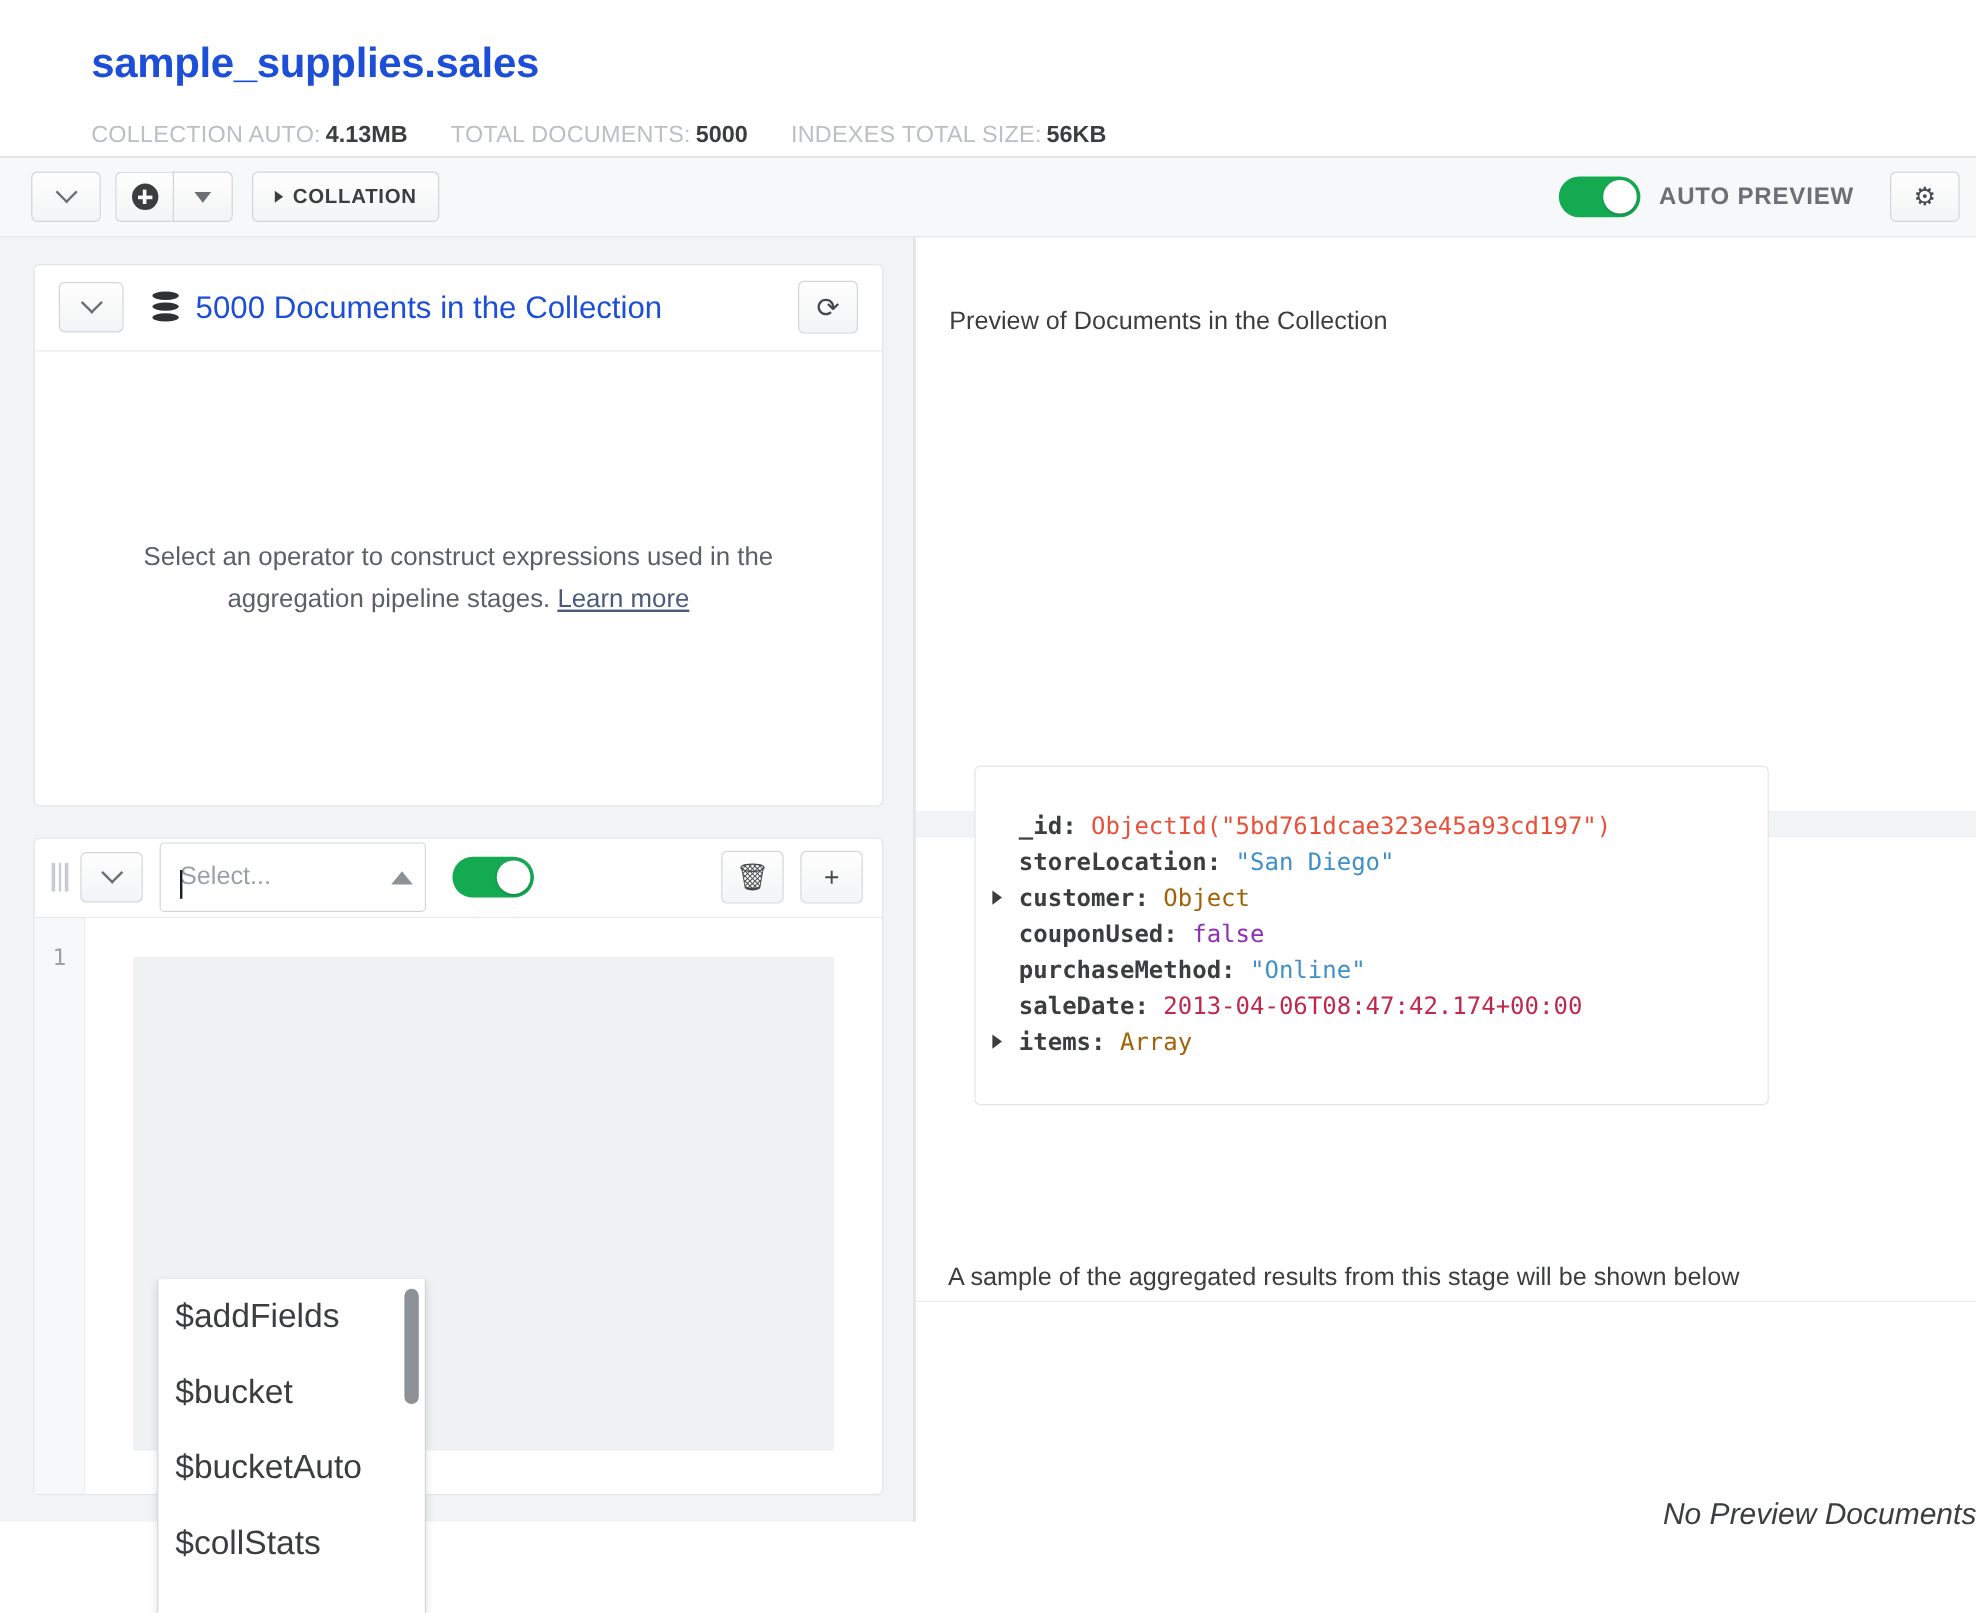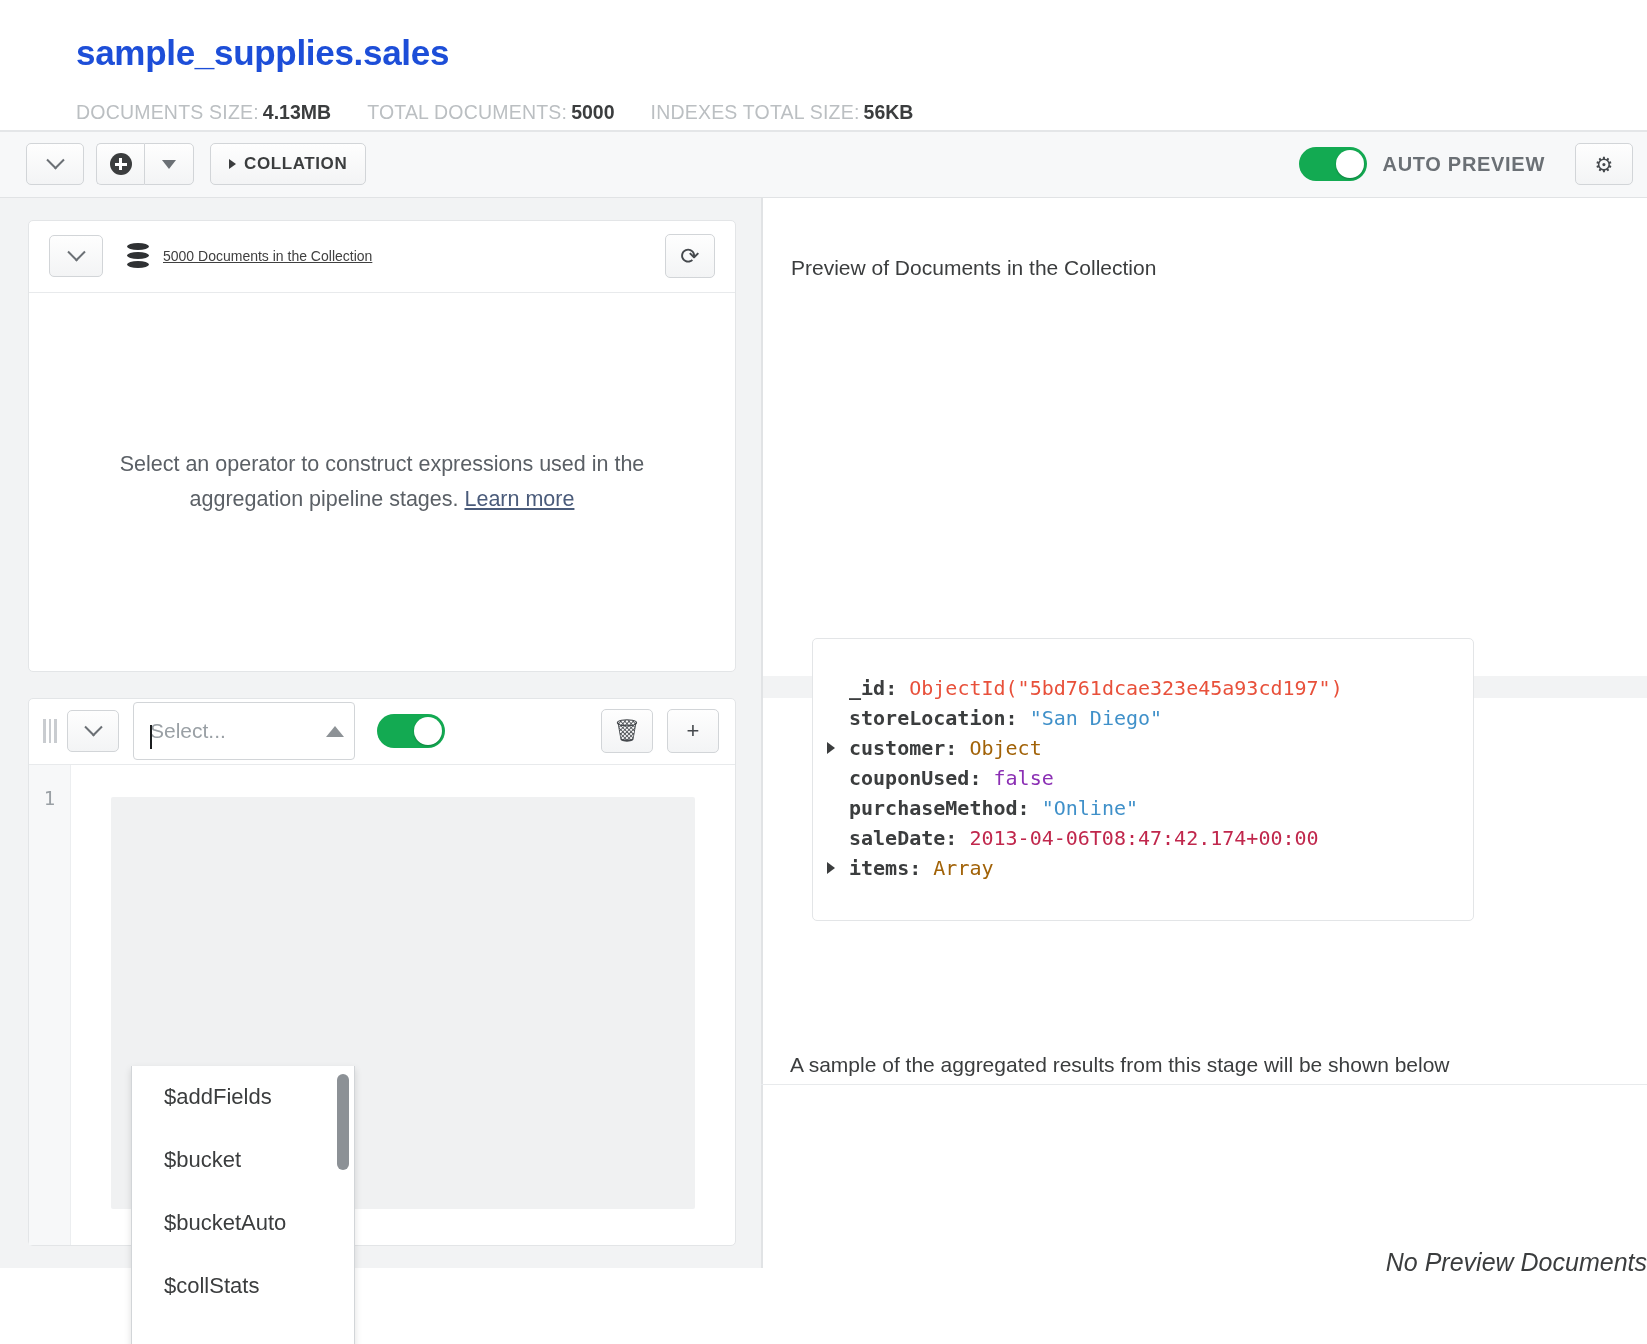--- a/index.html
+++ b/index.html
@@ -104,21 +104,21 @@
   .db-icon{
     width:22px;height:26px;margin-left:24px;margin-right:14px;position:relative;flex:none;
   }
   .db-icon i{
     position:absolute;left:0;width:22px;height:7px;border-radius:50%;
     background:#2f3133;display:block;
   }
   .db-icon i:nth-child(1){top:0;}
   .db-icon i:nth-child(2){top:9px;}
   .db-icon i:nth-child(3){top:18px;}
-  .stage0-title{ font-size:14px; color:#404040;text-decoration:underline; }
+  .stage0-title{ font-size:26px; color:#1d4ed8; }
   .refresh-btn{ margin-left:auto; width:50px; height:44px; font-size:23px; }
 
   .stage0-body{
     height:378px; display:flex; align-items:center; justify-content:center;
     padding:0 38px; text-align:center;
   }
   .stage0-body p{
     margin:0; font-size:21.5px; color:#5b6066; line-height:1.62; max-width:590px;
   }
   .link{ color:#4a5b7a; text-decoration:underline; cursor:pointer; }
@@ -192,22 +192,22 @@
     flex:1; background:#f0f1f2; margin:32px 40px 36px 40px; border-radius:2px;
   }
 
   
   .dropdown{
     position:absolute; left:131px; top:868px; width:224px; height:392px;
     background:#fff; border:1px solid #d2d5d8; border-top:none;
     box-shadow:0 3px 7px rgba(0,0,0,.13); overflow:hidden; z-index:40;
   }
   .dd-item{
-    height:63px; display:flex; align-items:center; padding-left:32px;
-    font-size:22px; color:#3b3d3e; cursor:pointer;
+    height:63px; display:flex; align-items:center; padding-left:14px;
+    font-size:28px; color:#3b3d3e; cursor:pointer;
   }
   .dd-scroll{
     position:absolute; right:5px; top:8px; width:12px; height:96px;
     background:#8c9196; border-radius:6px;
   }
 
   
   .stage1-preview-title{
     position:absolute; left:790px; top:855px; font-size:21px; color:#3b3d3e;
   }
@@ -230,21 +230,21 @@
 </style>
 </head>
 <body>
 
 <div id="app">
 
   <div class="header">
     <div class="coll-title">sample_supplies.sales</div>
     <div class="stats-row">
       <div class="stat">
-        <span class="stat-label">DOCUMENTS SIZE:</span><span class="stat-value">4.13MB</span>
+        <span class="stat-label">COLLECTION AUTO:</span><span class="stat-value">4.13MB</span>
       </div>
       <div class="stat">
         <span class="stat-label">TOTAL DOCUMENTS:</span><span class="stat-value">5000</span>
       </div>
       <div class="stat">
         <span class="stat-label">INDEXES TOTAL SIZE:</span><span class="stat-value">56KB</span>
       </div>
     </div>
   </div>
 

